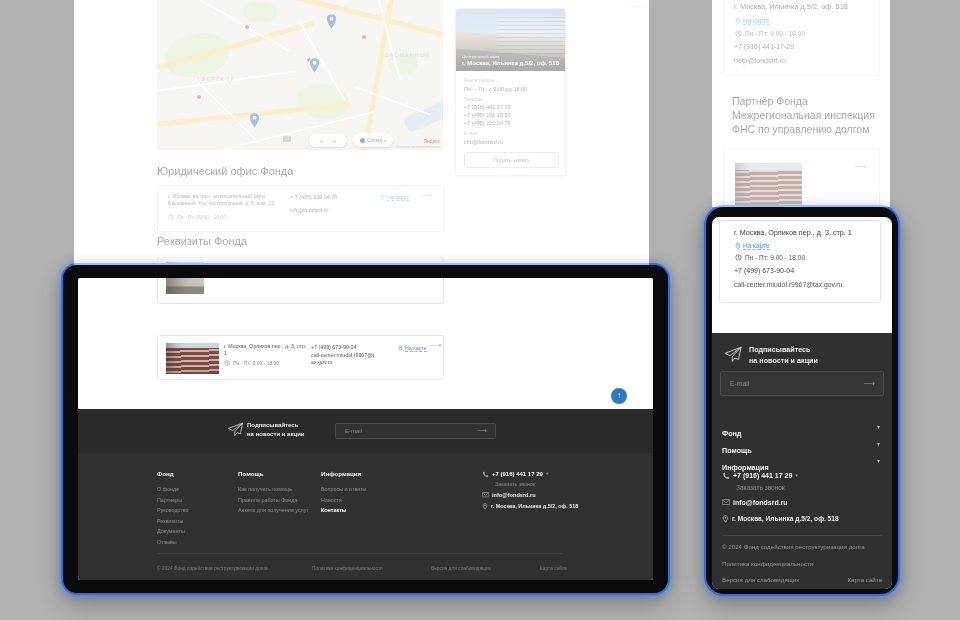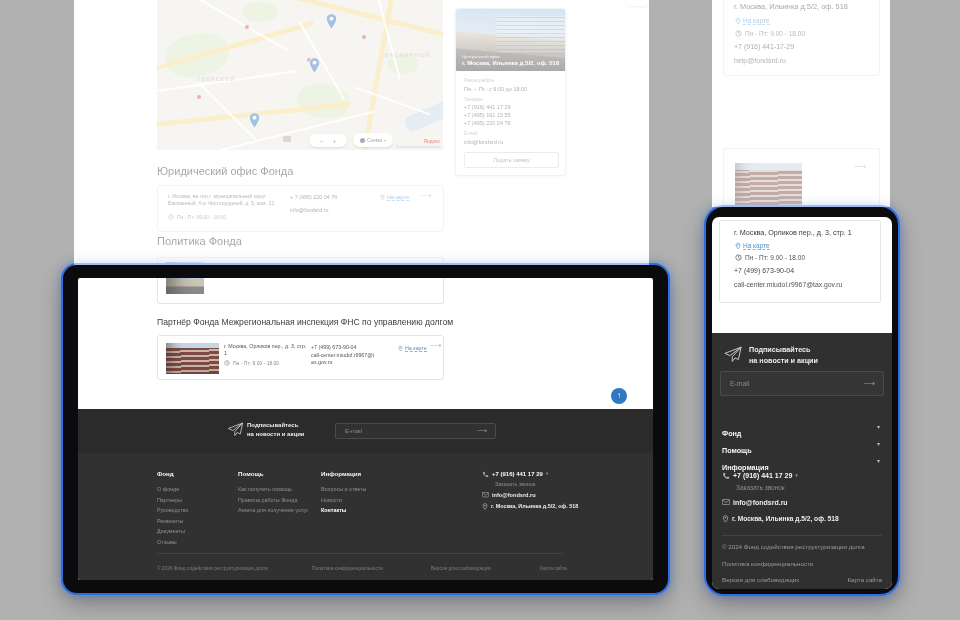--- a/index.html
+++ b/index.html
@@ -208,37 +208,36 @@
       <div class="maplink" style="left:222px;top:8px;font-size:5.4px">
         <svg class="ic" width="5" height="7" viewBox="0 0 12 14">
             <path d="M6 1.2c2.2 0 3.9 1.7 3.9 3.9C9.9 8 6 12.6 6 12.6S2.1 8 2.1 5.1C2.1 2.9 3.8 1.2 6 1.2z" fill="none" stroke="currentColor" stroke-width="1.4"></path>
             <circle cx="6" cy="5" r="1.3" fill="currentColor"></circle>
           </svg>
         <span class="lk">На карте</span>
       </div>
       <div class="arr" style="left:262px;top:5px;font-size:8px">⟶</div>
     </div>
 
-    <h2 class="h-desk" style="left:83px;top:235px;font-weight:400">Политика Фонда</h2>
+    <h2 class="h-desk" style="left:83px;top:235px;font-weight:400">Реквизиты Фонда</h2>
     <div class="card" style="left:83px;top:257px;width:287px;height:12px;border-bottom:0;border-radius:3px 3px 0 0">
       <div class="photo-street abs" style="left:8px;top:4px;width:38px;height:8px"></div>
     </div>
 
     <div class="dim"></div>
   </section>
 
   <div class="frame t-frame">
     <div class="screen t-screen">
 
       <div class="card" style="left:79px;top:-6px;width:287px;height:32px;border-top:0;border-radius:0 0 3px 3px">
         <div class="photo-street abs" style="left:8px;top:0;width:38px;height:22px"></div>
 
       </div>
 
-      <h2 class="abs" style="left:79px;top:39px;font-size:8.6px;font-weight:400;color:#3c3c3c">Партнёр Фонда Межрегиональная инспекция ФНС по управлению долгом</h2>
       <div class="card" style="left:79px;top:57px;width:287px;height:45px">
         <div class="photo-orlikov abs" style="left:8px;top:7px;width:53px;height:31px"></div>
         <div class="abs" style="left:66px;top:7px;width:84px;font-size:5.3px;line-height:7px;color:#555">г. Москва, Орликов пер., д. 3, стр. 1</div>
         <div class="iconrow" style="left:66px;top:24px;color:#888;font-size:5px">
           <svg class="ic" width="6" height="6" viewBox="0 0 12 12">
               <circle cx="6" cy="6" r="4.6" fill="none" stroke="currentColor" stroke-width="1.2"></circle>
               <path d="M6 3.4V6l2 1.2" fill="none" stroke="currentColor" stroke-width="1.2" stroke-linecap="round"></path>
             </svg>
           <span>Пн - Пт: 9.00 - 18.00</span>
         </div>
@@ -338,20 +337,25 @@
         <svg class="ic" width="7" height="7" viewBox="0 0 12 12">
             <circle cx="6" cy="6" r="4.6" fill="none" stroke="currentColor" stroke-width="1.2"></circle>
             <path d="M6 3.4V6l2 1.2" fill="none" stroke="currentColor" stroke-width="1.2" stroke-linecap="round"></path>
           </svg>
         <span>Пн - Пт: 9.00 - 18.00</span>
       </div>
       <div class="abs" style="left:10px;top:52px;font-size:7px;color:#4a4a4a">+7 (916) 441-17-29</div>
       <div class="abs" style="left:10px;top:66px;font-size:7px;color:#555">help@fondsrd.ru</div>
     </div>
 
+    <div class="abs" style="left:20px;top:94px;font-size:10.5px;line-height:14px;color:#3c3c3c">
+      <div>Партнёр Фонда</div>
+      <div>Межрегиональная инспекция</div>
+      <div>ФНС по управлению долгом</div>
+    </div>
 
     <div class="card" style="left:11px;top:148px;width:157px;height:60px;border-bottom:0;border-radius:3px 3px 0 0">
       <div class="photo-orlikov abs" style="left:11px;top:14px;width:67px;height:46px"></div>
       <div class="arr" style="right:12px;left:auto;top:12px;font-size:9px">⟶</div>
     </div>
 
     <div class="dim"></div>
   </section>
 
   <div class="frame m-frame">

